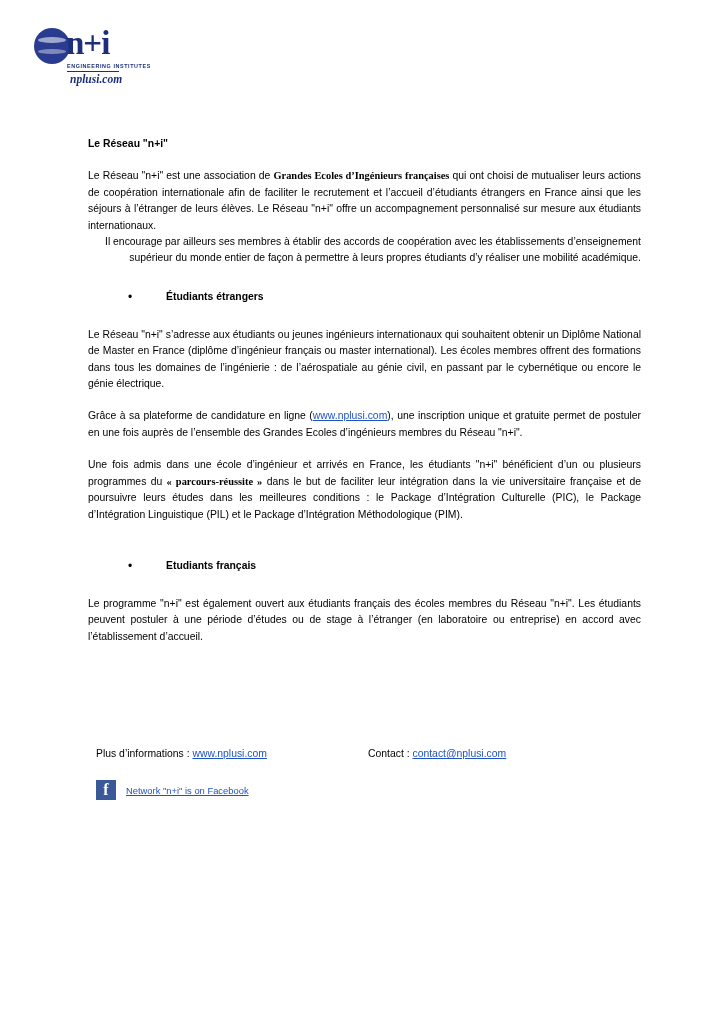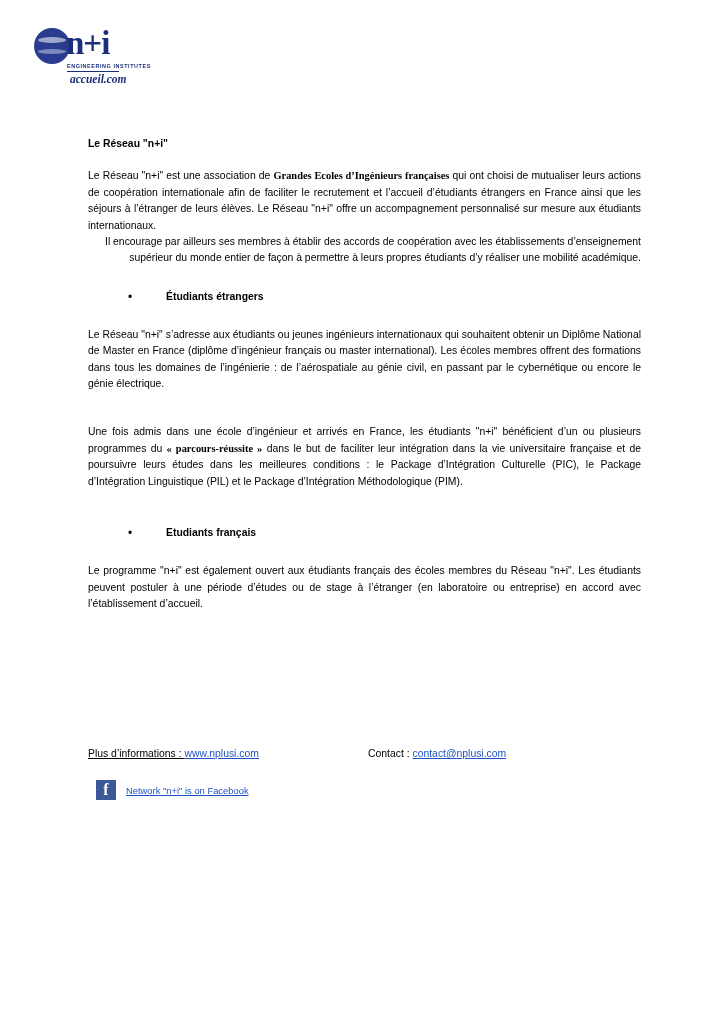--- a/index.html
+++ b/index.html
@@ -173,34 +173,34 @@
     text-decoration: underline;
   }
 
   .contact-row {
     position: absolute;
     left: 88px;
     top: 748px;
     width: 553px;
     font-size: 10.4px;
   }
-  .contact-left { position: absolute; left: 0; top: 0; text-decoration: underline; }
+  .contact-left { position: absolute; left: 8px; top: 0; }
   .contact-right { position: absolute; left: 280px; top: 0; }
 </style>
 </head>
 <body>
 
 <div class="page">
 
   <div class="logo-block">
     <div class="logo-globe"></div>
     <div class="logo-ni">n+i</div>
     <div class="logo-sub">ENGINEERING INSTITUTES</div>
     <div class="logo-rule"></div>
-    <div class="logo-dom">accueil.com</div>
+    <div class="logo-dom">nplusi.com</div>
   </div>
 
   <div class="content">
 
     <p class="title">Le Réseau "n+i"</p>
 
     <div class="gap"></div>
 
     <p><span>Le Réseau "n+i"  est une association de </span><span class="b">Grandes Ecoles d’Ingénieurs françaises</span><span> qui ont choisi de mutualiser leurs actions de coopération internationale afin de faciliter le recrutement et l’accueil d’étudiants étrangers en France ainsi que les séjours à l’étranger de leurs élèves. Le Réseau "n+i" offre un accompagnement personnalisé sur mesure aux étudiants internationaux.</span></p>
 
@@ -212,20 +212,21 @@
       <span class="bullet-dot">•</span>
       <span class="bullet-label">Étudiants étrangers</span>
     </div>
 
     <div class="gap-lg"></div>
 
     <p>Le Réseau "n+i" s’adresse aux étudiants ou jeunes ingénieurs internationaux qui souhaitent obtenir un Diplôme National de Master en France (diplôme d’ingénieur français ou master international). Les écoles membres offrent des formations dans tous les domaines de l’ingénierie : de l’aérospatiale au génie civil, en passant par le cybernétique ou encore le génie électrique.</p>
 
     <div class="gap"></div>
 
+    <p><span>Grâce à sa plateforme de candidature en ligne (</span><span class="link">www.nplusi.com</span><span>), une inscription unique et gratuite permet de postuler en une fois auprès de l’ensemble des Grandes Ecoles d’ingénieurs membres du Réseau "n+i".</span></p>
 
     <div class="gap"></div>
 
     <p><span>Une fois admis dans une école d’ingénieur et arrivés en France, les étudiants "n+i" bénéficient d’un ou plusieurs programmes du </span><span class="b">« parcours-réussite »</span><span> dans le but de faciliter leur intégration dans la vie universitaire française et de poursuivre leurs études dans les meilleures conditions : le Package d’Intégration Culturelle (PIC), le Package d’Intégration Linguistique (PIL) et le Package d’Intégration Méthodologique (PIM).</span></p>
 
     <div class="gap-lg"></div>
     <div class="gap-sm"></div>
 
     <div class="bullet-row">
       <span class="bullet-dot">•</span>

